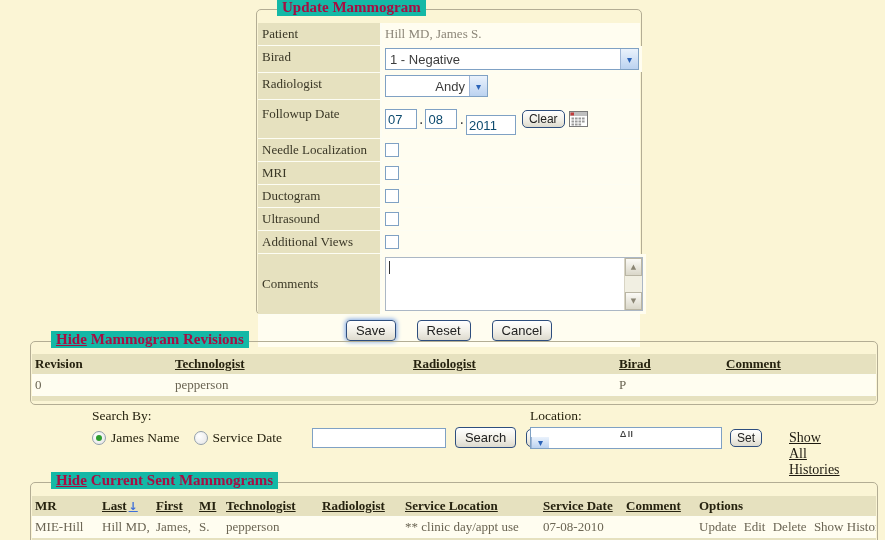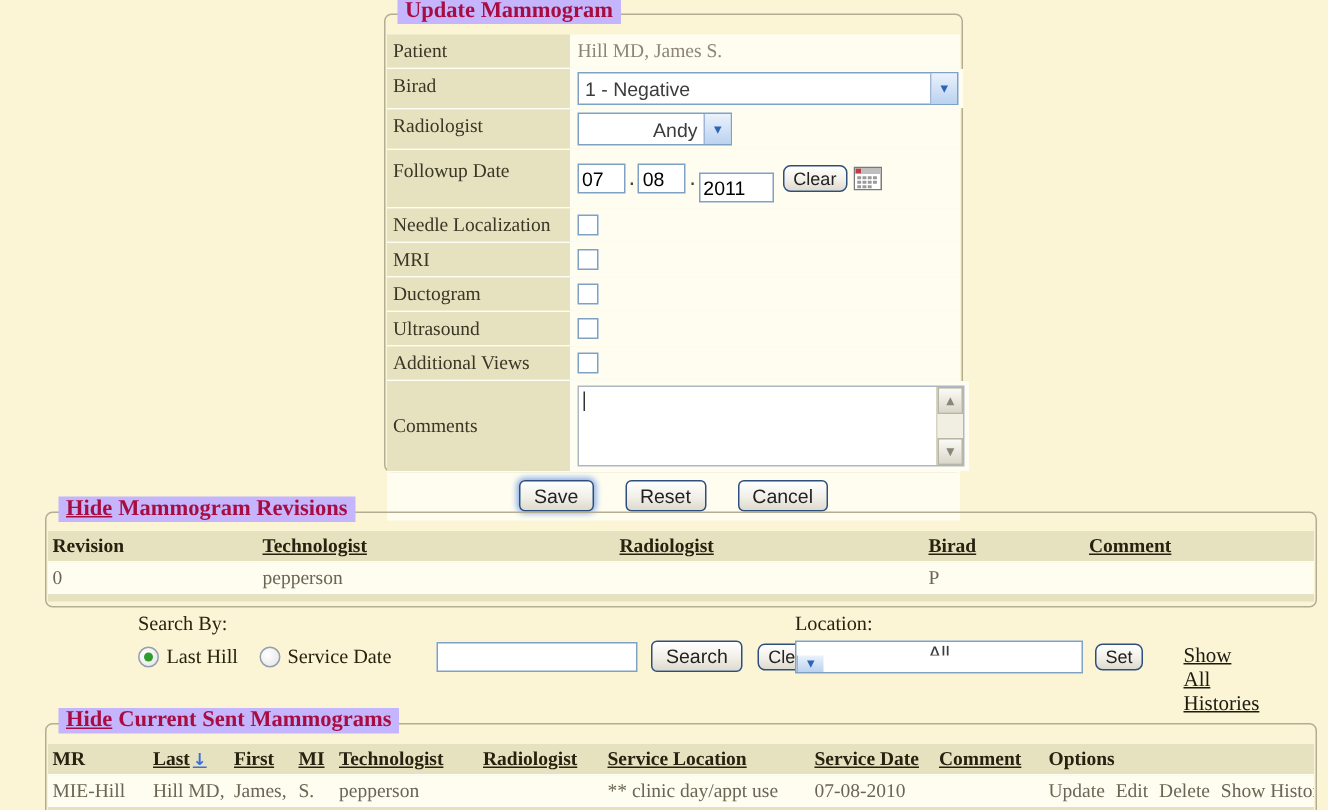--- a/index.html
+++ b/index.html
@@ -1,21 +1,21 @@
 <!DOCTYPE html>
 <html><head>
 <meta charset="utf-8">
 <style>
   html,body{margin:0;padding:0;}
   body{background:#FBF5D5;font-family:"Liberation Serif",serif;}
   .screen{position:relative;width:885px;height:540px;background:#FBF5D5;overflow:hidden;}
 
   
   .fieldset{position:absolute;border:1px solid #B3AD94;border-radius:5px;}
-  .legend{position:absolute;top:-11px;left:8px;background:#c4b5fd;padding:0 5px;
+  .legend{position:absolute;top:-11px;left:20px;background:#14b8a6;padding:0 5px;
           color:#A80D42;font-weight:bold;font-size:15px;white-space:nowrap;}
   .legend a{color:#A80D42;text-decoration:underline;cursor:pointer;margin-right:4px;}
 
   
   .form-fs{left:256px;top:9px;width:384px;height:304px;}
   .frows{margin:13px 1px 0 1px;}
   .frow{display:flex;border-bottom:1px solid #FDFDF3;}
   .flabel{width:118px;min-width:118px;background:#E6E1BF;color:#3A3726;font-size:13px;
           padding:3px 0 3px 4px;border-right:2px solid #FDFDF3;}
   .fvalue{flex:1;background:#FFFDF0;display:flex;align-items:center;padding:2px 3px;}
@@ -25,21 +25,21 @@
   .sel-text{flex:1;padding:0 4px;white-space:nowrap;overflow:hidden;}
   .sel-arrow{width:17px;align-self:stretch;background:linear-gradient(180deg,#EAF2FC,#BBD2F0);
              border-left:1px solid #9FB6D6;display:flex;align-items:center;justify-content:center;
              color:#2C64B8;font-size:10px;font-family:"DejaVu Sans",sans-serif;}
   .sel-birad{width:252px;}
   .sel-radio{width:101px;}
   .sel-radio .sel-text{text-align:right;}
   .sel-loc{width:190px;flex-direction:column;}
 
   .dinput{border:1px solid #7FA1C4;height:16px;font-family:"Liberation Sans",sans-serif;
-          font-size:13px;color:#000000;padding:1px 2px;background:#fff;}
+          font-size:13px;color:#0c4a6e;padding:1px 2px;background:#fff;}
   .w2{width:26px;} .w4{width:44px;margin-top:12px;}
   .dot-sep{color:#444;margin:0 2px;font-family:"Liberation Sans",sans-serif;}
 
   .xpbtn{font-family:"Liberation Sans",sans-serif;font-size:13px;color:#222;
          background:linear-gradient(180deg,#FFFFFF 0%,#F1EFE7 55%,#DDDACE 100%);
          border:1px solid #2E4E7E;border-radius:4px;padding:2px 9px;cursor:pointer;}
   .xpbtn.small{font-size:12px;padding:1px 6px;border-radius:5px;}
   .xpbtn.focused{box-shadow:0 0 4px 1px #7FA8E8;}
 
   .checkbox{width:12px;height:12px;background:#fff;border:1px solid #7FA1C4;display:inline-block;}
@@ -235,21 +235,21 @@
     </div>
     <div class="trow tstrip" style="height:5px;"></div>
   </div>
 
   <div class="searchbar">
     <div class="sb-label">Search By:</div>
     <div class="sb-controls">
       <span class="radio checked">
           <span class="rdot"></span>
         </span>
-      <span class="radio-label">Last Hill</span>
+      <span class="radio-label">James Name</span>
       <span class="radio"></span>
       <span class="radio-label">Service Date</span>
       <input class="search-input" value="" style="">
       <button class="xpbtn" style="margin-right:10px;">Search</button>
       <button class="xpbtn small">Clear</button>
     </div>
     <div class="loc-label">Location:</div>
     <div class="loc-controls">
       <div class="select sel-loc">
         <span class="sel-text">All</span>

